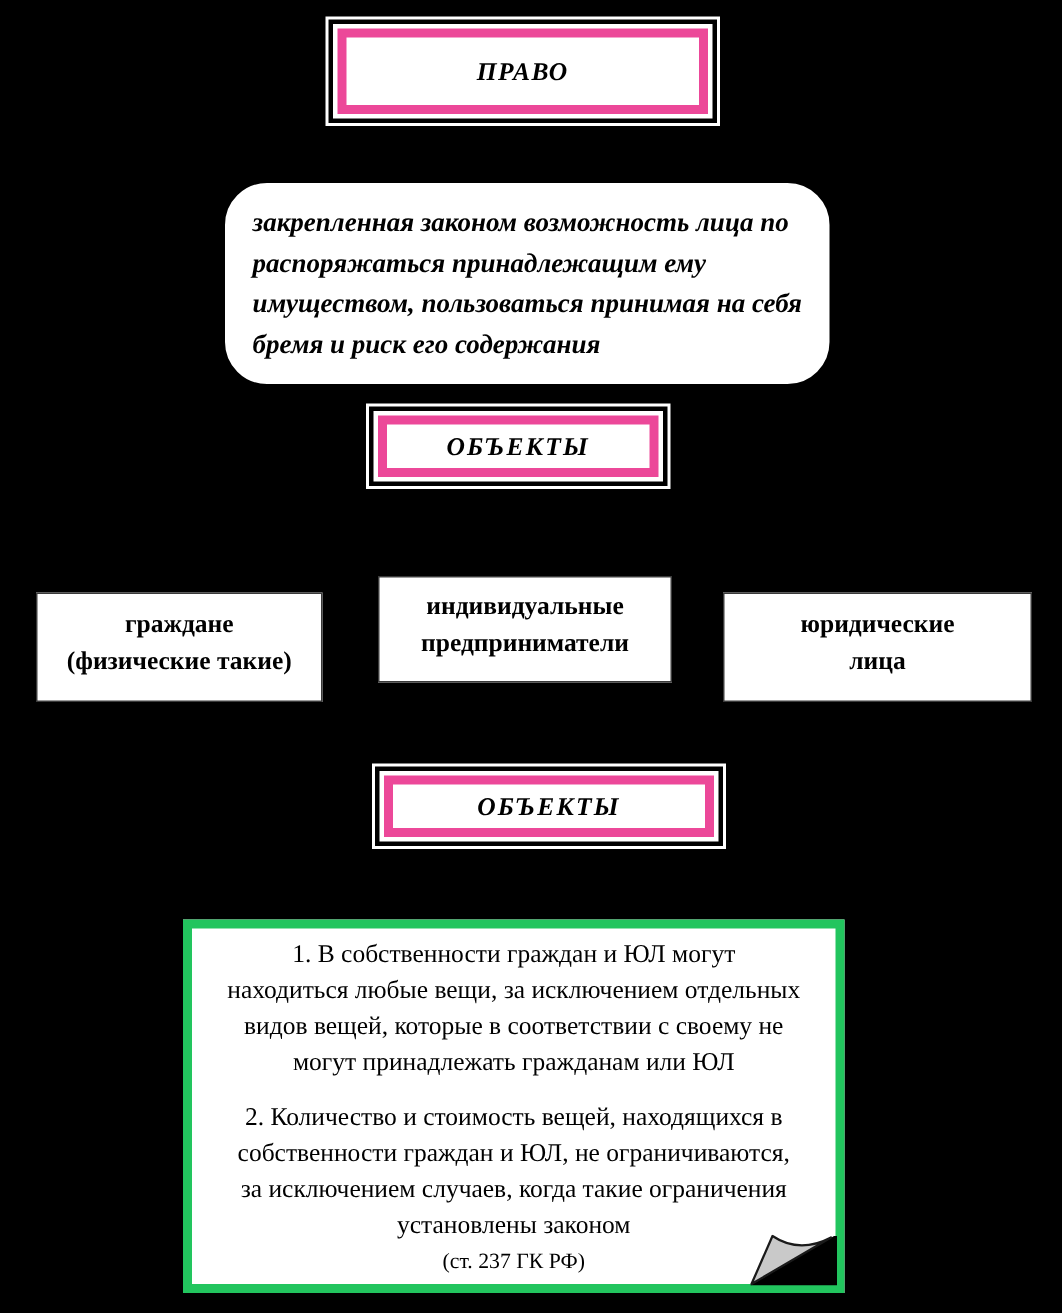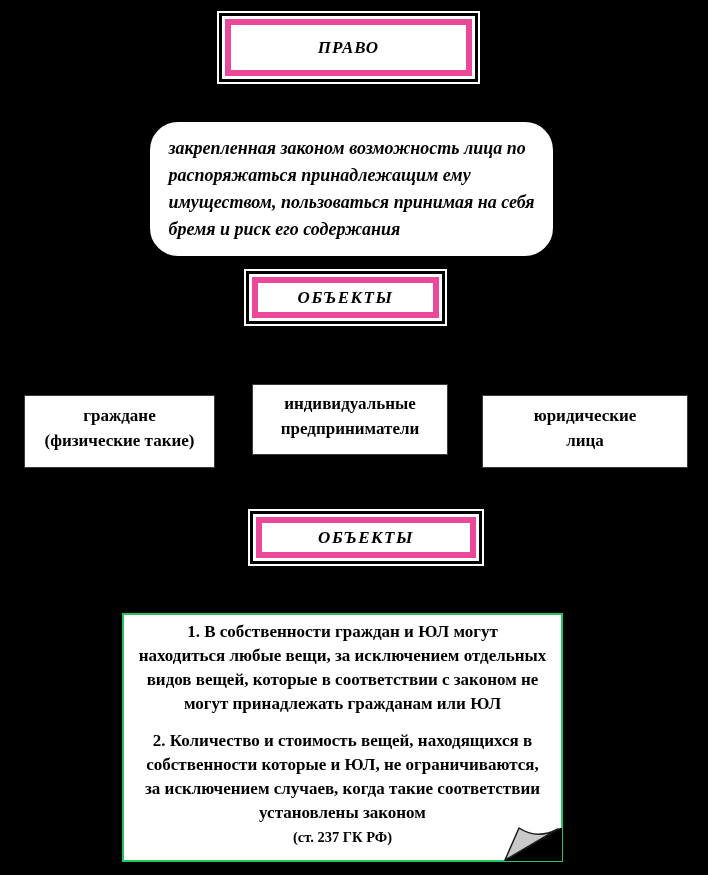--- a/index.html
+++ b/index.html
@@ -71,23 +71,23 @@
   }
   .box-citizens      { left: 24px;  top: 395px; width: 191px; height: 73px; }
   .box-entrepreneurs { left: 252px; top: 384px; width: 196px; height: 71px; padding-top: 6px; }
   .box-legal         { left: 482px; top: 395px; width: 206px; height: 73px; }
 
   .note-box {
     position: absolute;
     left: 122px; top: 613px; width: 441px; height: 249px;
     box-sizing: border-box;
     background: #ffffff;
-    border: 2px solid #22c55e;
+    border: 6px solid #22c55e;
     text-align: center;
-    font-weight: bold;
+    font-weight: normal;
     font-size: 17px;
     line-height: 24px;
   }
   .note-p1 { margin: 5px 4px 0 4px; }
   .note-p2 { margin: 13px 4px 0 4px; }
   .note-cite { font-size: 14.5px; line-height: 24px; }
   .fold-svg {
     position: absolute;
     right: -1px; bottom: -1px;
     width: 58px; height: 34px;
@@ -150,27 +150,27 @@
       <div class="line">
         <div class="hdr-text">ОБЪЕКТЫ</div>
       </div>
     </div>
   </div>
 
   <div class="note-box">
     <div class="note-p1">
         <div>1. В собственности граждан и ЮЛ могут</div>
         <div>находиться любые вещи, за исключением отдельных</div>
-        <div>видов вещей, которые в соответствии с законом не</div>
+        <div>видов вещей, которые в соответствии с своему не</div>
         <div>могут принадлежать гражданам или ЮЛ</div>
       </div>
     <div class="note-p2">
         <div>2. Количество и стоимость вещей, находящихся в</div>
-        <div>собственности которые и ЮЛ, не ограничиваются,</div>
-        <div>за исключением случаев, когда такие соответствии</div>
+        <div>собственности граждан и ЮЛ, не ограничиваются,</div>
+        <div>за исключением случаев, когда такие ограничения</div>
         <div>установлены законом</div>
       </div>
     <div class="note-cite">(ст. 237 ГК РФ)</div>
     <svg class="fold-svg" viewBox="0 0 58 34">
       <path d="M0,34 L56,1 L58,1 L58,34 Z" fill="#000000"></path>
       <path d="M1,33 L15,1 Q33,13 54,2 L1,33 Z" fill="#c9c9c9" stroke="#1a1a1a" stroke-width="1.5" stroke-linejoin="round"></path>
     </svg>
   </div>
 
 </div>

